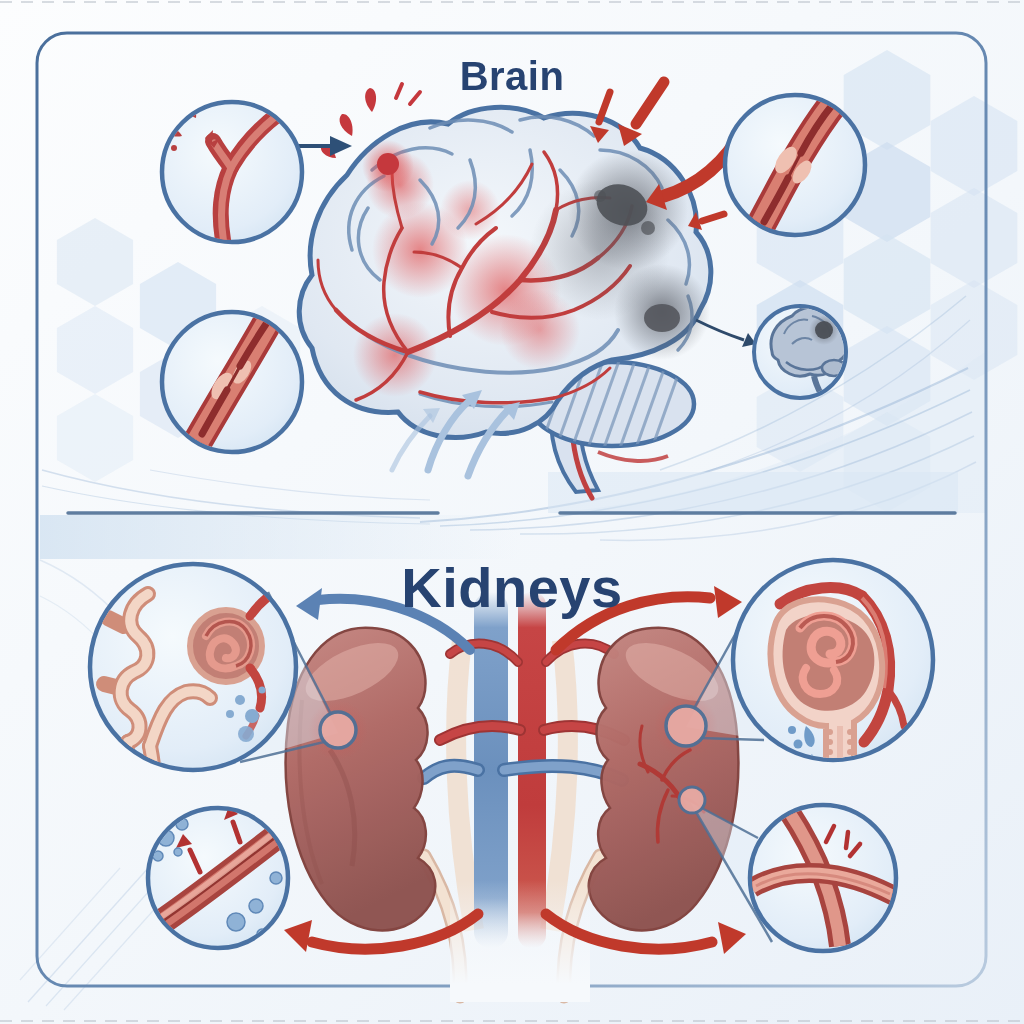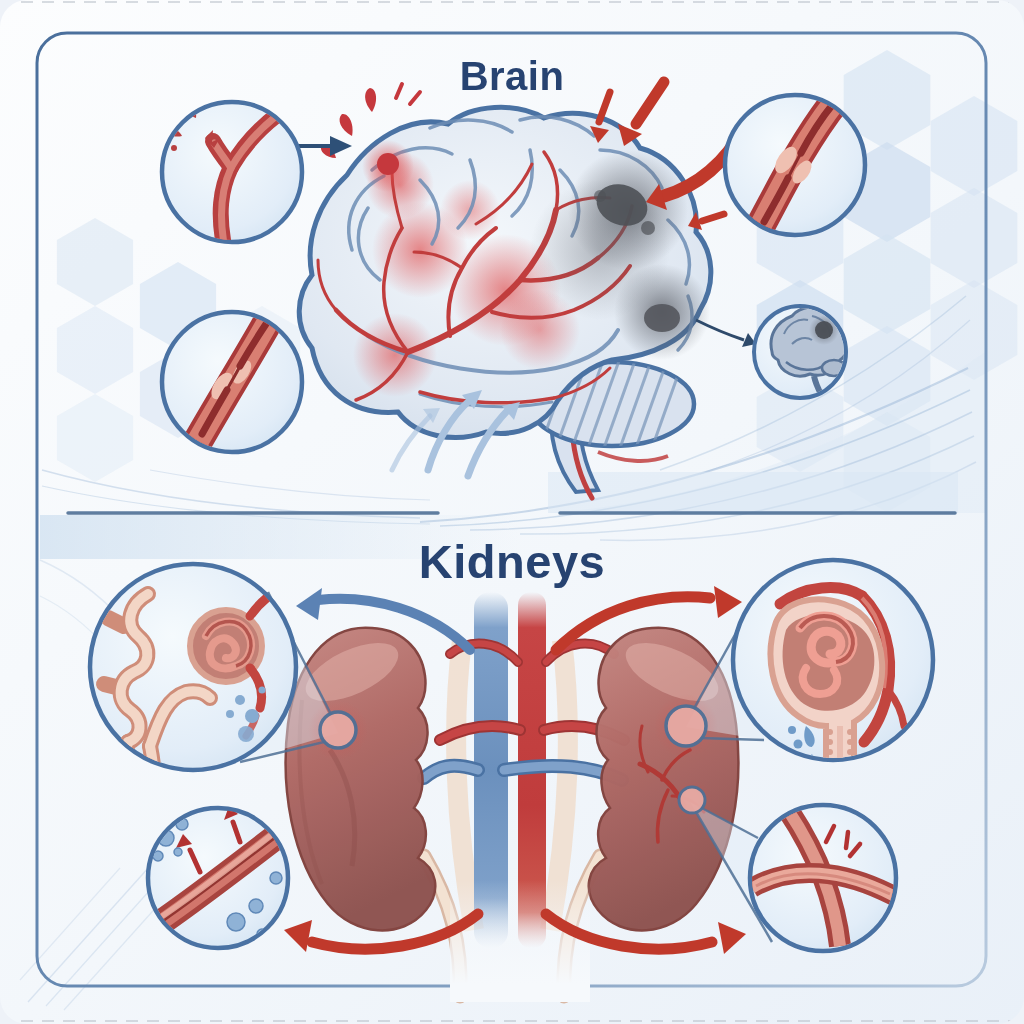--- a/index.html
+++ b/index.html
@@ -1,23 +1,23 @@
 <!DOCTYPE html>
 <html><head>
 <meta charset="utf-8">
 <style>
   html,body{margin:0;padding:0;background:#eef2f8;}
   .stage{position:relative;width:1024px;height:1024px;overflow:hidden;
          background:linear-gradient(140deg,#fcfdfe 0%,#f3f7fb 55%,#e9f0f8 100%);
-         font-family:"Liberation Sans", sans-serif;border-radius:27px;}
+         font-family:"Liberation Sans", sans-serif;}
   .stage svg{position:absolute;left:0;top:0;}
   .sec-title{position:absolute;left:0;width:1024px;text-align:center;
              font-weight:bold;color:#274371;letter-spacing:.5px;line-height:1;pointer-events:none;}
   .title-brain{top:56px;font-size:40px;}
-  .title-kidneys{top:538px;font-size:47px;}
+  .title-kidneys{top:560px;font-size:56px;}
   .edge-dashes{position:absolute;left:0;width:1024px;height:2px;opacity:.55;
      background:repeating-linear-gradient(90deg,#b9c0c9 0 12px,transparent 12px 21px);}
   .edge-top{top:1px;}
   .edge-bottom{top:1020px;}
 </style>
 </head>
 <body>
 
 <div class="stage">
 

